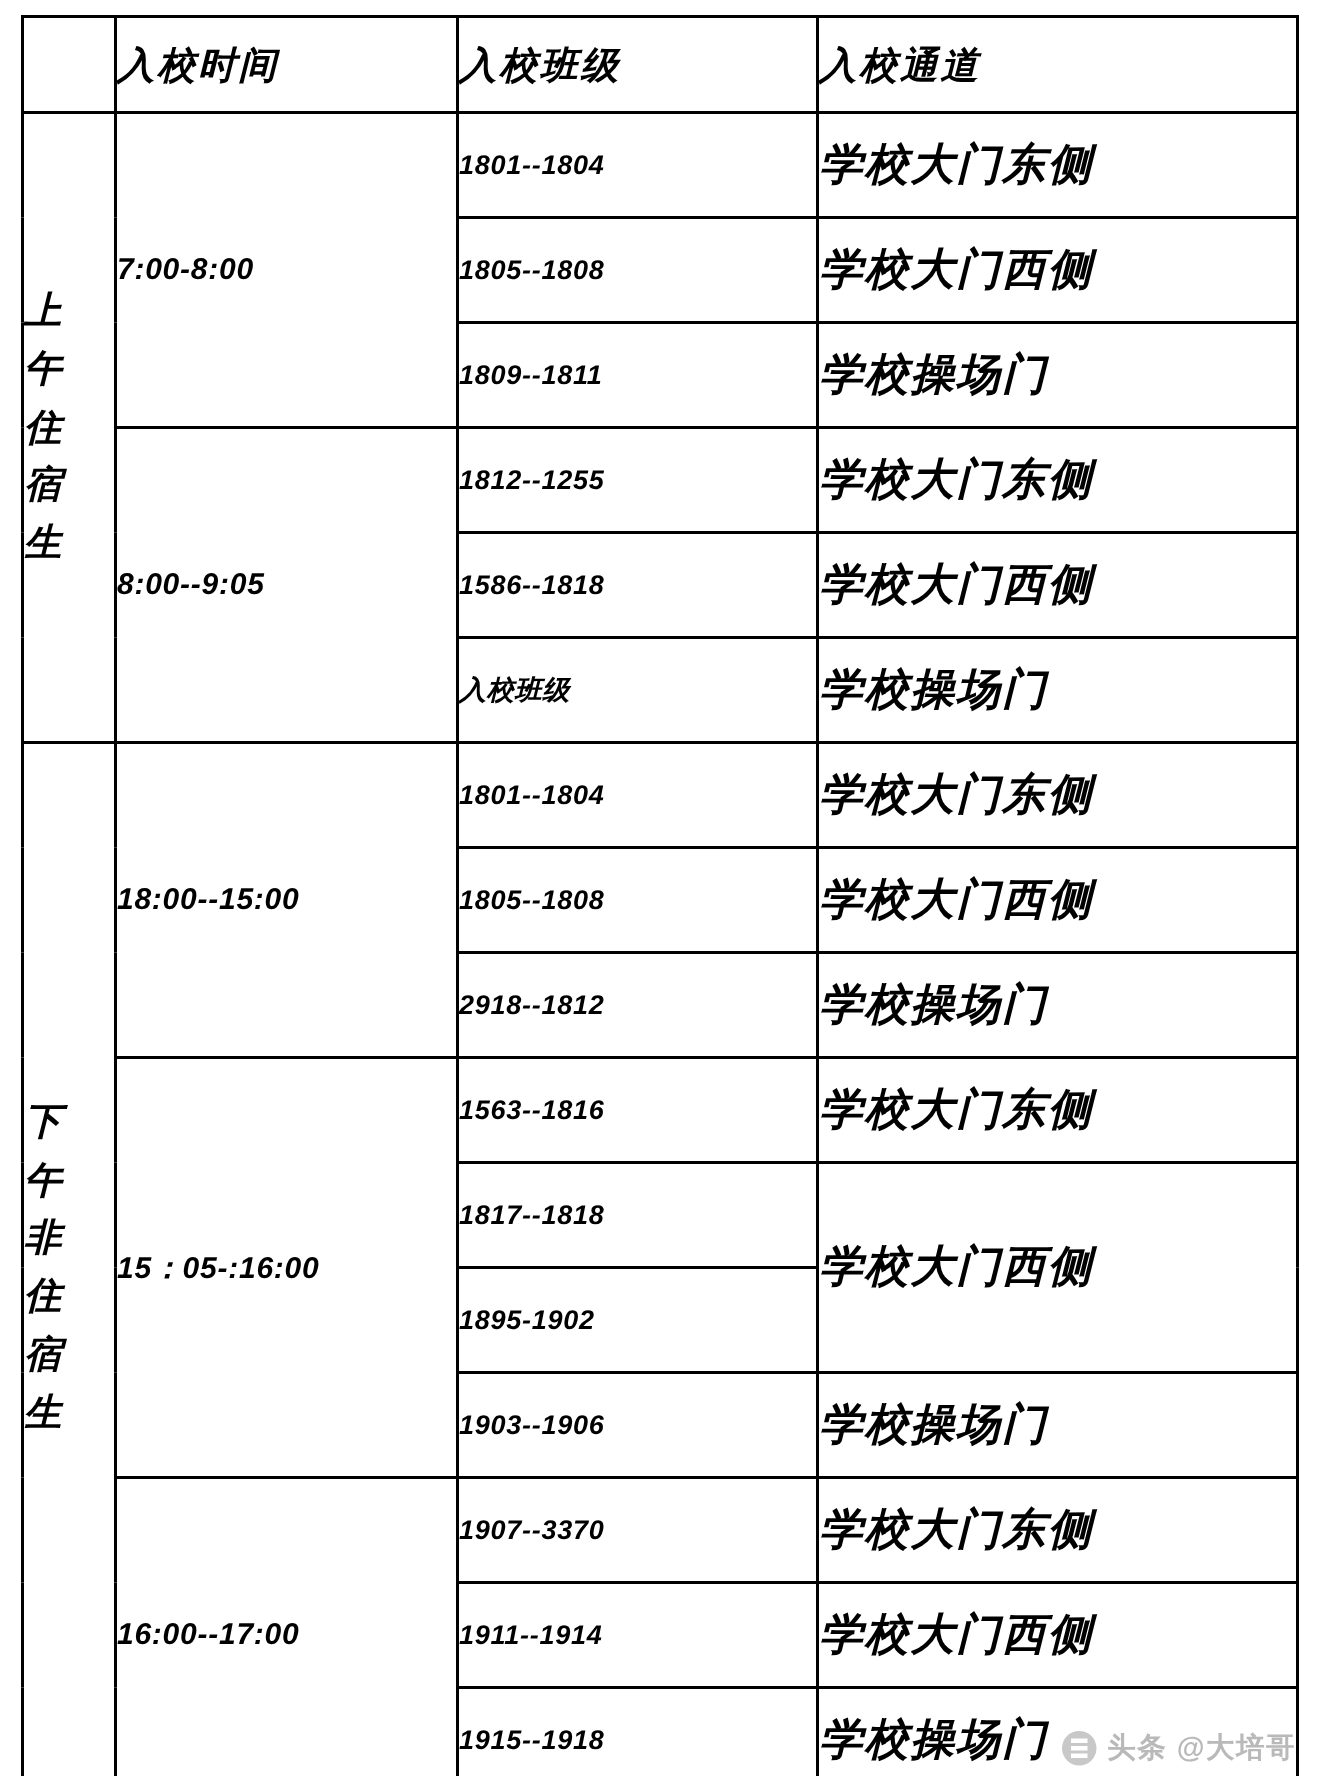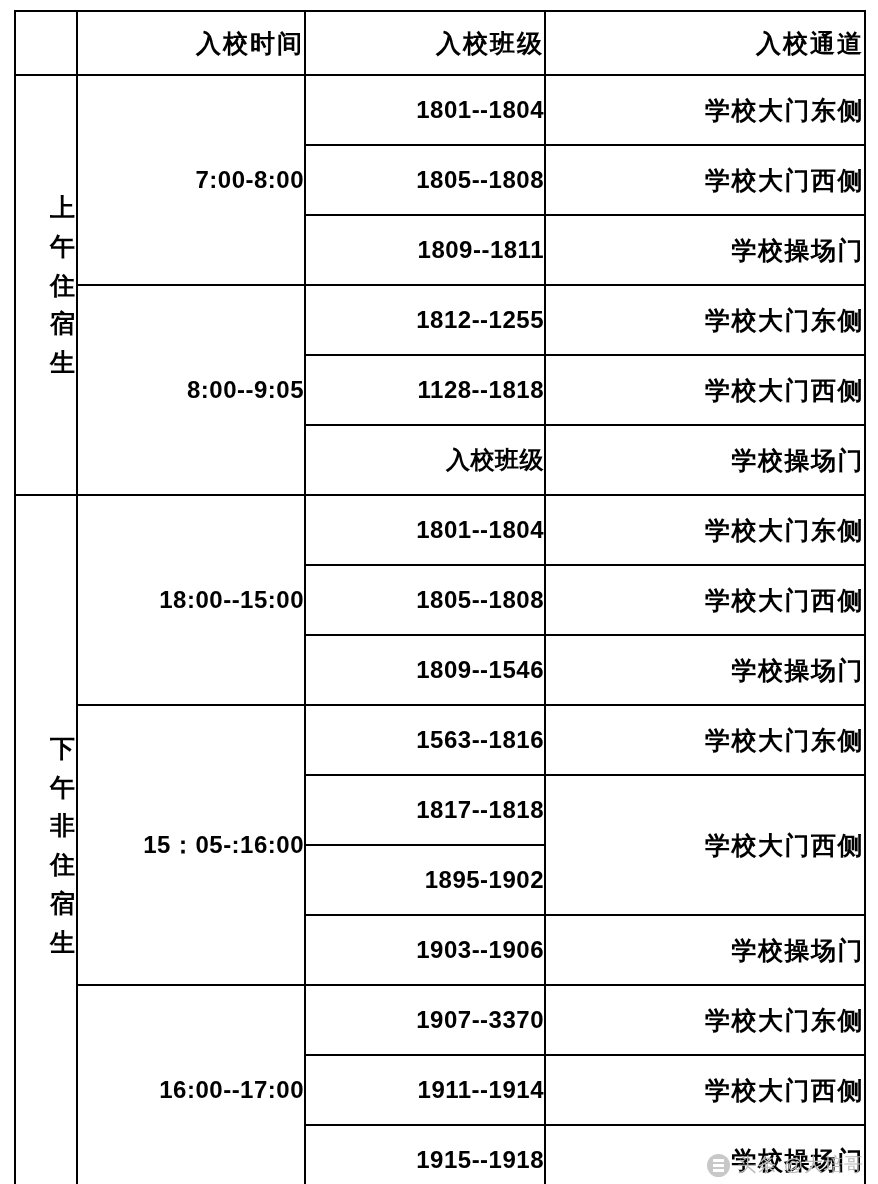--- a/index.html
+++ b/index.html
@@ -22,25 +22,26 @@
   }
   table.schedule {
     border-collapse: collapse;
     table-layout: fixed;
     width: 850px;
     background: #fff;
   }
   table.schedule td,
   table.schedule th {
     border: 2px solid #000000;
-    text-align: right;
+    text-align: left;
     vertical-align: middle;
     font-weight: bold;
     color: #000000;
     padding: 0;
+    font-style: italic;
   }
   
   col.c-group { width: 62px; }
   col.c-time  { width: 228px; }
   col.c-class { width: 240px; }
   col.c-gate  { width: 320px; }
 
   thead th {
     height: 62px;
     font-size: 25px;
@@ -54,46 +55,47 @@
   td.group-cell {
     font-size: 25px;
     line-height: 1.55;
     letter-spacing: 1px;
     padding: 0 8px;
   }
   td.group-cell .ch {
     display: block;
   }
   td.time-cell {
-    font-size: 24px;
+    font-size: 20px;
     letter-spacing: 0.5px;
   }
   td.class-cell {
-    font-size: 24px;
+    font-size: 18px;
     letter-spacing: 0.5px;
     margin-top: 48px;
   }
   td.gate-cell {
-    font-size: 25px;
+    font-size: 29px;
     letter-spacing: 1.5px;
     margin-left: 12px;
   }
   tbody tr {
     height: 70px;
   }
   .watermark {
     position: absolute;
     right: 14px;
     bottom: 6px;
     display: flex;
     align-items: center;
     gap: 7px;
     color: #b9b9b9;
     font-size: 19px;
     letter-spacing: 1px;
+    font-weight: bold;
   }
   .watermark .wm-logo {
     width: 23px;
     height: 23px;
     border-radius: 50%;
     background: #c8c8c8;
     position: relative;
     flex: none;
   }
   .watermark .wm-logo::before {
@@ -148,21 +150,21 @@
         <td class="class-cell">1809--1811</td>
         <td class="gate-cell">学校操场门</td>
       </tr>
 
       <tr>
         <td class="time-cell" rowspan="3">8:00--9:05</td>
         <td class="class-cell">1812--1255</td>
         <td class="gate-cell">学校大门东侧</td>
       </tr>
       <tr>
-        <td class="class-cell">1128--1818</td>
+        <td class="class-cell">1586--1818</td>
         <td class="gate-cell">学校大门西侧</td>
       </tr>
       <tr>
         <td class="class-cell">入校班级</td>
         <td class="gate-cell">学校操场门</td>
       </tr>
 
       <tr>
         <td class="group-cell" rowspan="10">
           <span class="ch">下</span>
@@ -174,21 +176,21 @@
         </td>
         <td class="time-cell" rowspan="3">18:00--15:00</td>
         <td class="class-cell">1801--1804</td>
         <td class="gate-cell">学校大门东侧</td>
       </tr>
       <tr>
         <td class="class-cell">1805--1808</td>
         <td class="gate-cell">学校大门西侧</td>
       </tr>
       <tr>
-        <td class="class-cell">1809--1546</td>
+        <td class="class-cell">2918--1812</td>
         <td class="gate-cell">学校操场门</td>
       </tr>
 
       <tr>
         <td class="time-cell" rowspan="4">15：05-:16:00</td>
         <td class="class-cell">1563--1816</td>
         <td class="gate-cell">学校大门东侧</td>
       </tr>
       <tr>
         <td class="class-cell">1817--1818</td>

